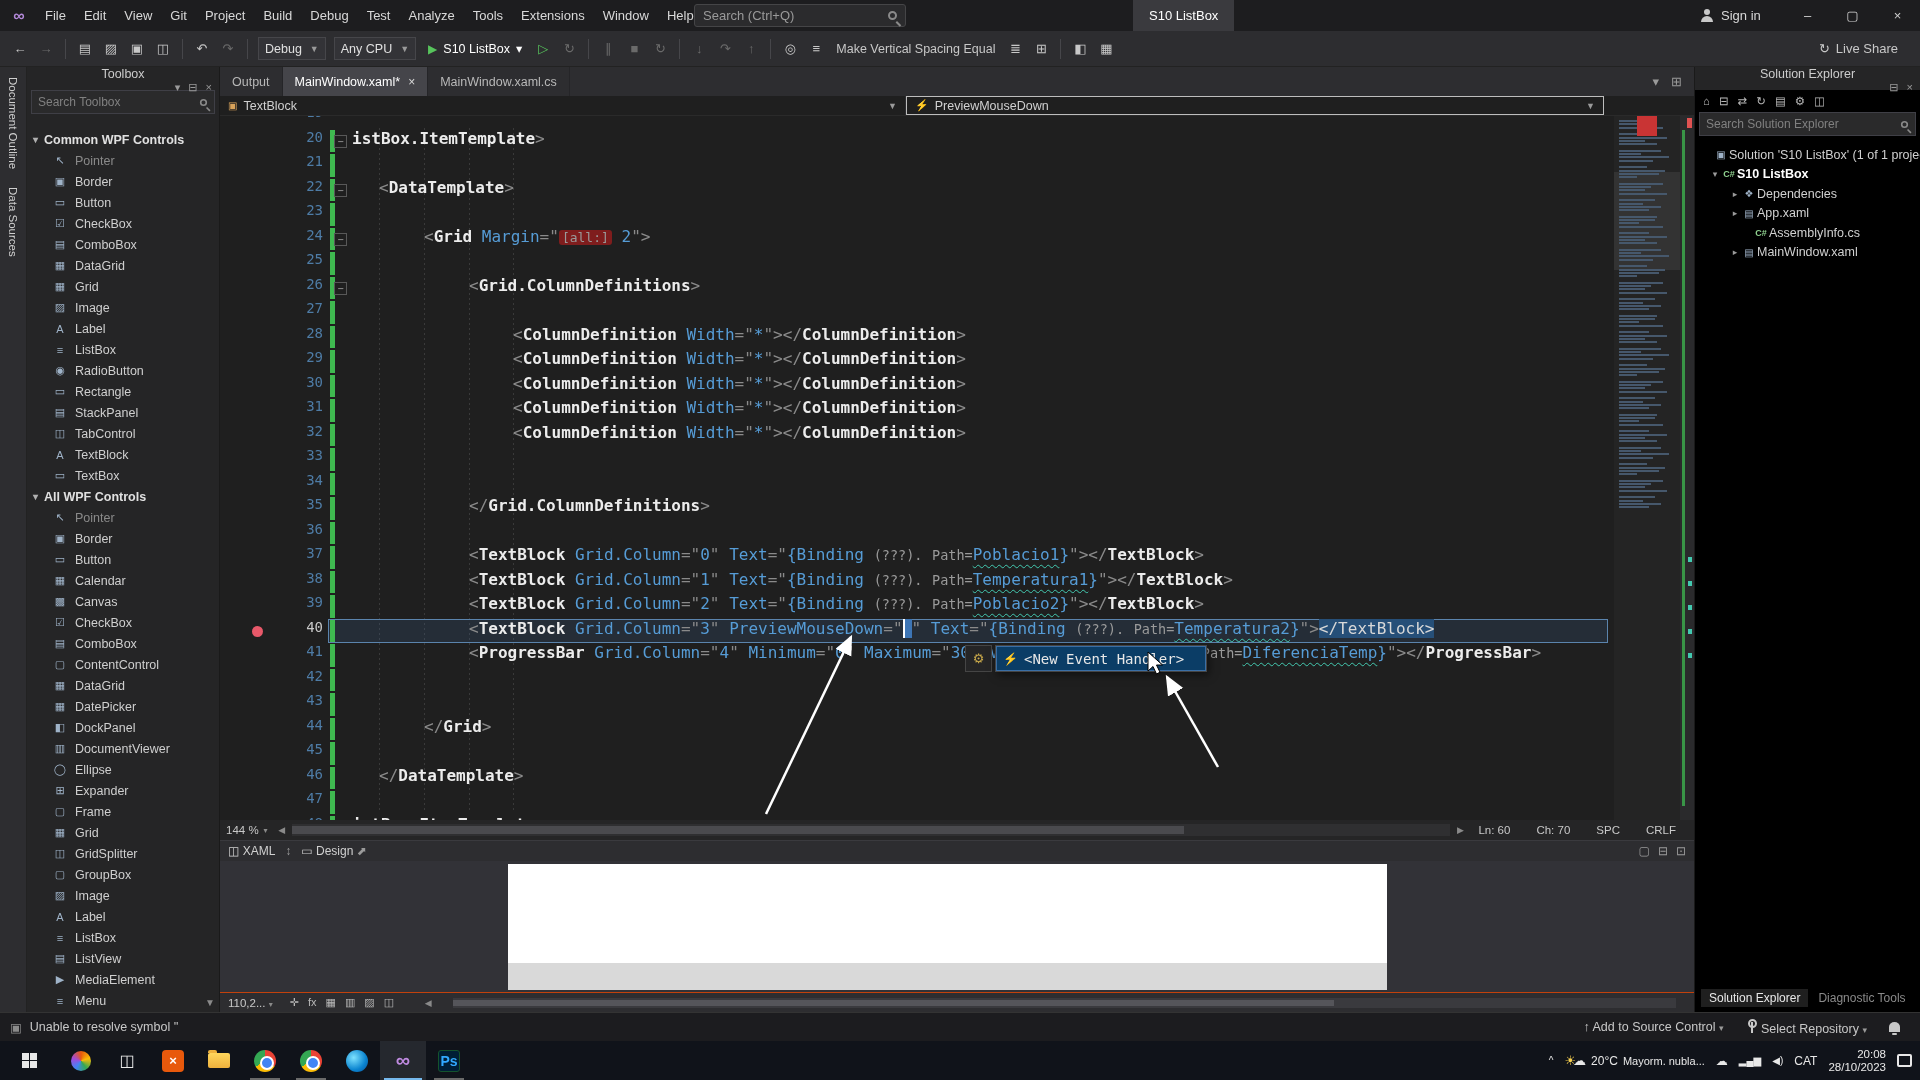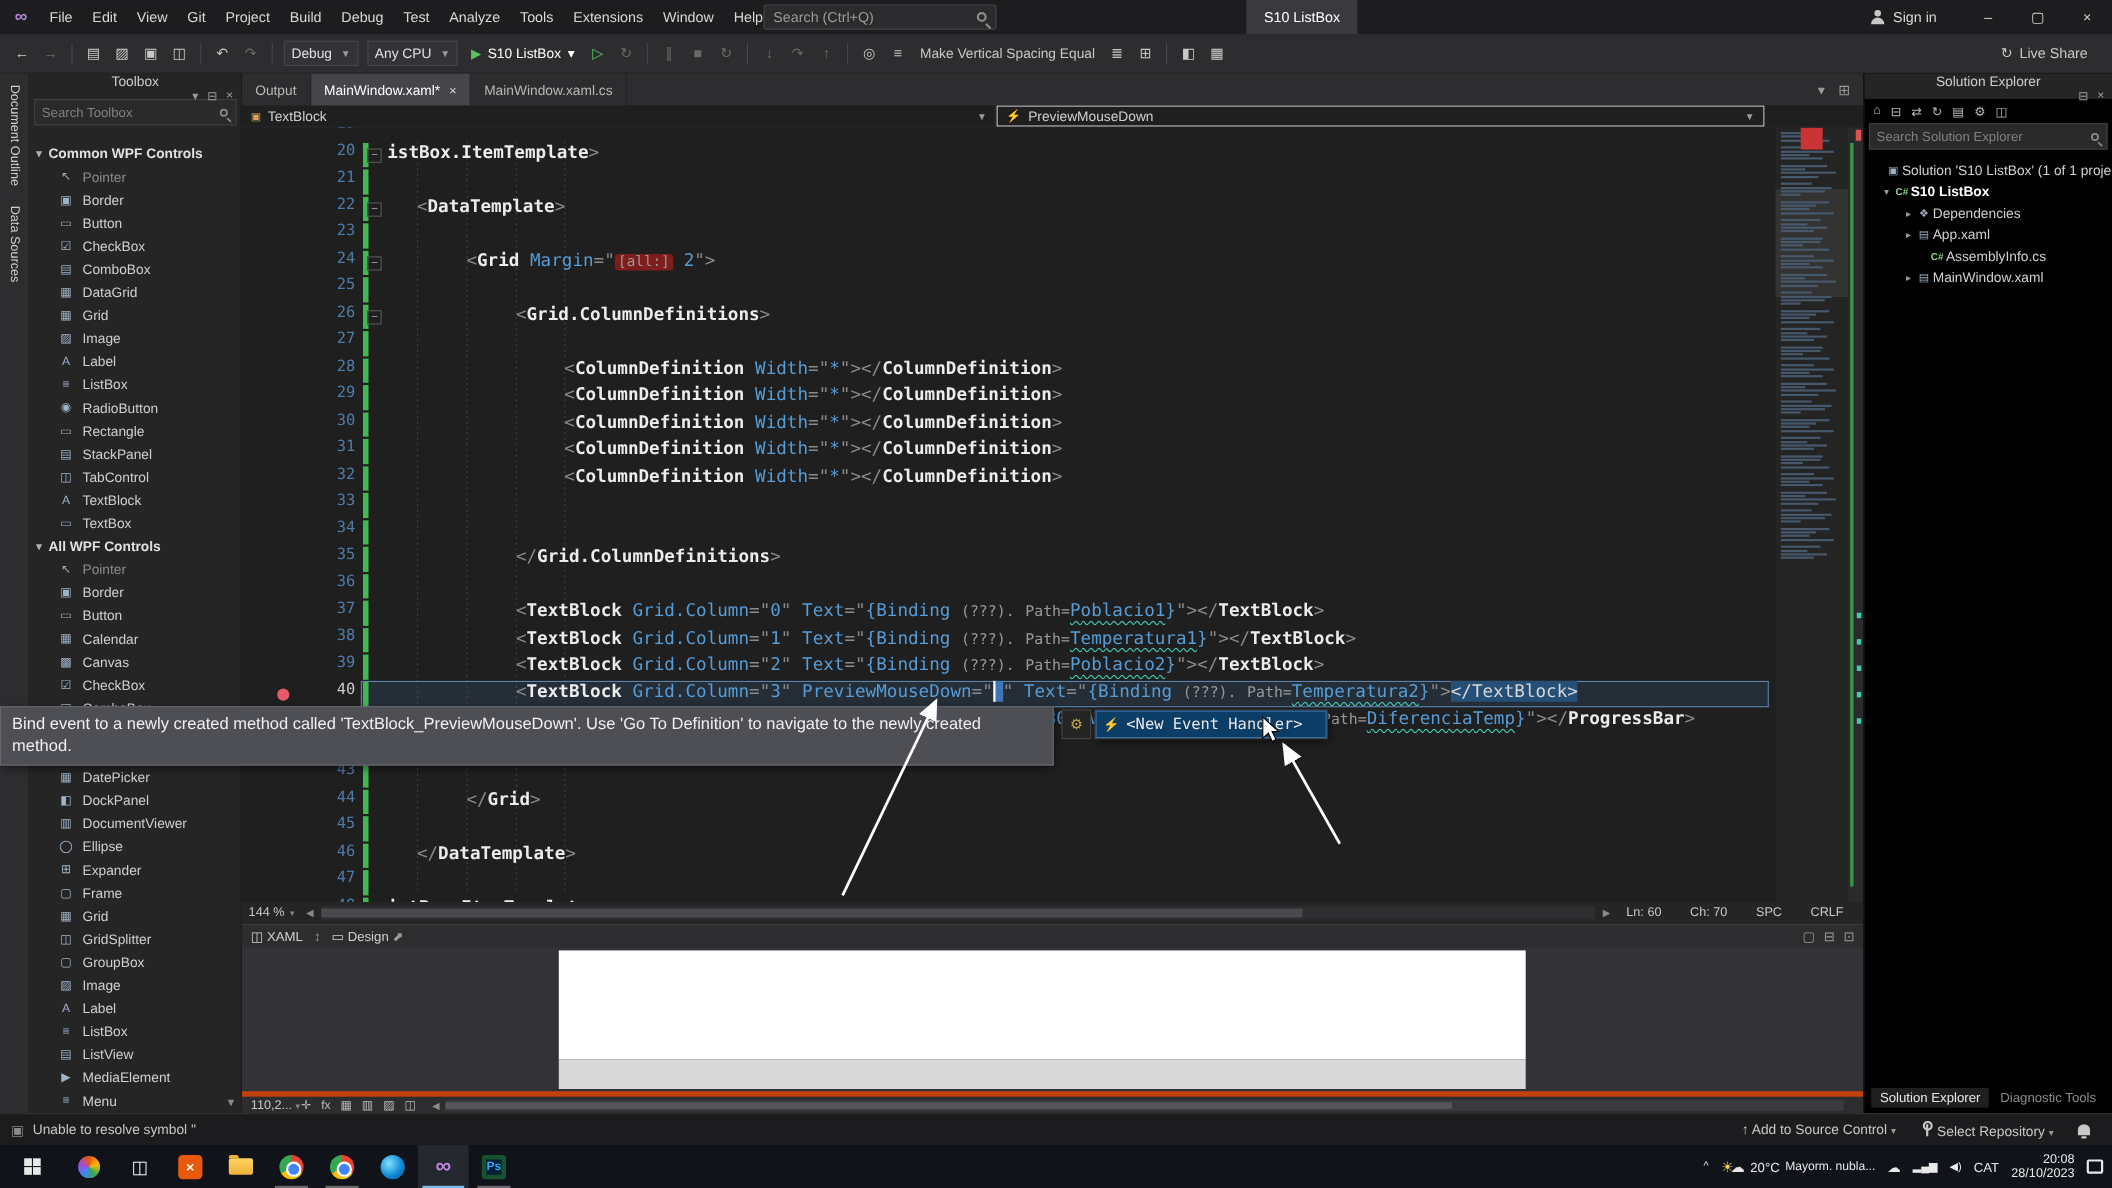--- a/index.html
+++ b/index.html
@@ -111,21 +111,21 @@
   .hs-track { flex:1; height:12px; background:#2f2f31; position:relative; margin:0 2px; }
   .hs-thumb { position:absolute; left:0; top:2px; height:8px; width:77%; background:#4a4a4e; }
   .est-right { display:flex; gap:26px; padding:0 18px 0 10px; }
 
   
   #splitbar { position:absolute; left:0; top:773px; width:1474px; height:21px; background:#2d2d30; border-top:1px solid #3a3a3e; display:flex; align-items:center; gap:10px; padding:0 8px; font-size:12px; color:#d0d0d0; }
   #splitbar .sb-icons-right { margin-left:auto; display:flex; gap:8px; color:#9a9a9a; }
   #design { position:absolute; left:0; top:794px; width:1474px; height:131px; background:#323237; }
   #design-canvas { position:absolute; left:288px; top:3px; width:879px; height:99px; background:#ffffff; }
   #design-strip { position:absolute; left:288px; top:102px; width:879px; height:27px; background:#d9d9d9; }
-  #dtoolbar { position:absolute; left:0; top:925px; width:1474px; height:20px; background:#2d2d30; border-top:5px solid #c2410c; display:flex; align-items:center; gap:1px; padding:0 8px; font-size:11.5px; color:#c8c8c8; }
+  #dtoolbar { position:absolute; left:0; top:925px; width:1474px; height:20px; background:#2d2d30; border-top:1px solid #c2410c; display:flex; align-items:center; gap:17px; padding:0 8px; font-size:11.5px; color:#c8c8c8; }
   .dt-track { flex:1; height:10px; background:#3a3a3e; position:relative; margin-right:10px; }
   .dt-thumb { position:absolute; left:0; top:2px; height:6px; width:72%; background:#55555a; }
 
   
   #solution { position:absolute; left:1694px; top:67px; width:226px; height:945px; background:#000000; border-left:1px solid #1a1a1a; }
   #se-toolbar { height:22px; display:flex; align-items:center; gap:9px; padding:0 8px; color:#b8b8b8; font-size:11.5px; }
   .se-row { position:absolute; left:0; right:0; height:19.5px; display:flex; align-items:center; font-size:12.5px; color:#d0d0d0; white-space:nowrap; overflow:hidden; }
   .se-arrow { width:12px; font-size:9px; color:#9a9a9a; text-align:center; flex:none; }
   .se-ic { width:16px; text-align:center; flex:none; font-size:10px; color:#9fb3c8; }
   .se-cs { color:#8fd18f; font-size:9px; font-weight:bold; }
@@ -154,21 +154,21 @@
   .tb-app.running::after { content:""; position:absolute; left:8px; right:8px; bottom:0; height:2px; background:#6a6a6a; }
   .tb-app.active-app { background:rgba(255,255,255,.09); }
   .tb-app.active-app::after { content:""; position:absolute; left:4px; right:4px; bottom:0; height:2px; background:#76b9ed; }
   .ic-orange { width:22px; height:22px; border-radius:4px; background:#e8590c; color:#fff; font-weight:bold; font-size:13px; display:flex; align-items:center; justify-content:center; }
   .ic-folder { width:22px; height:15px; background:linear-gradient(#ffd65c,#eeb13d); border-radius:2px; position:relative; }
   .ic-folder::before { content:""; position:absolute; left:0; top:-3px; width:9px; height:3px; background:#eeb13d; border-radius:2px 2px 0 0; }
   .ic-chrome { width:22px; height:22px; border-radius:50%; background:conic-gradient(#ea4335 0 33%, #fbbc05 33% 66%, #34a853 66% 100%); position:relative; }
   .ic-chrome::after { content:""; position:absolute; left:6px; top:6px; width:10px; height:10px; border-radius:50%; background:#4285f4; border:2px solid #fff; }
   .ic-edge { width:22px; height:22px; border-radius:50%; background:radial-gradient(circle at 35% 35%, #7de2ff, #0a84d0 60%, #0b4f96); }
   .ic-vs { color:#bf8ae0; font-size:20px; font-weight:bold; }
-  .ic-ps { width:22px; height:22px; background:#001e36; border:4px solid #14532d; border-radius:3px; color:#31a8ff; font-weight:bold; font-size:11px; display:flex; align-items:center; justify-content:center; }
+  .ic-ps { width:22px; height:22px; background:#001e36; border:1px solid #14532d; border-radius:3px; color:#31a8ff; font-weight:bold; font-size:14px; display:flex; align-items:center; justify-content:center; }
   .ic-colorwheel { width:20px; height:20px; border-radius:50%; background:conic-gradient(#e8590c,#fbbc05,#34a853,#4285f4,#a14bd9,#e8590c); }
   #tray { margin-left:auto; display:flex; align-items:center; gap:11px; padding-right:8px; color:#e8e8e8; font-size:12px; }
   #tray .small { font-size:10px; }
   .weather { display:flex; align-items:center; gap:5px; }
   .sun { color:#f7d051; font-size:13px; }
   .cloudw { color:#e8e8e8; font-size:13px; margin-left:-8px; }
   .clock { text-align:right; font-size:11.5px; line-height:13px; }
   .notif { width:15px; height:13px; border:2px solid #e8e8e8; border-radius:2px; }
 
   
@@ -927,21 +927,20 @@
       <span class="small">◀)</span>
       <span>CAT</span>
       <span class="clock">
         <div>20:08</div>
         <div>28/10/2023</div>
       </span>
       <span class="notif"></span>
     </div>
   </div>
 
-  <div id="tooltip">Bind event to a newly created method called 'TextBlock_PreviewMouseDown'. Use 'Go To Definition' to navigate to the newly created method.</div>
   <div id="quickfix">⚙</div>
   <div id="popup">
     <div class="row">
       <span class="bolt">⚡</span>
       <span>&lt;New Event Handler&gt;</span>
     </div>
   </div>
 
   <svg id="annot" width="1920" height="1080">
     <defs>

